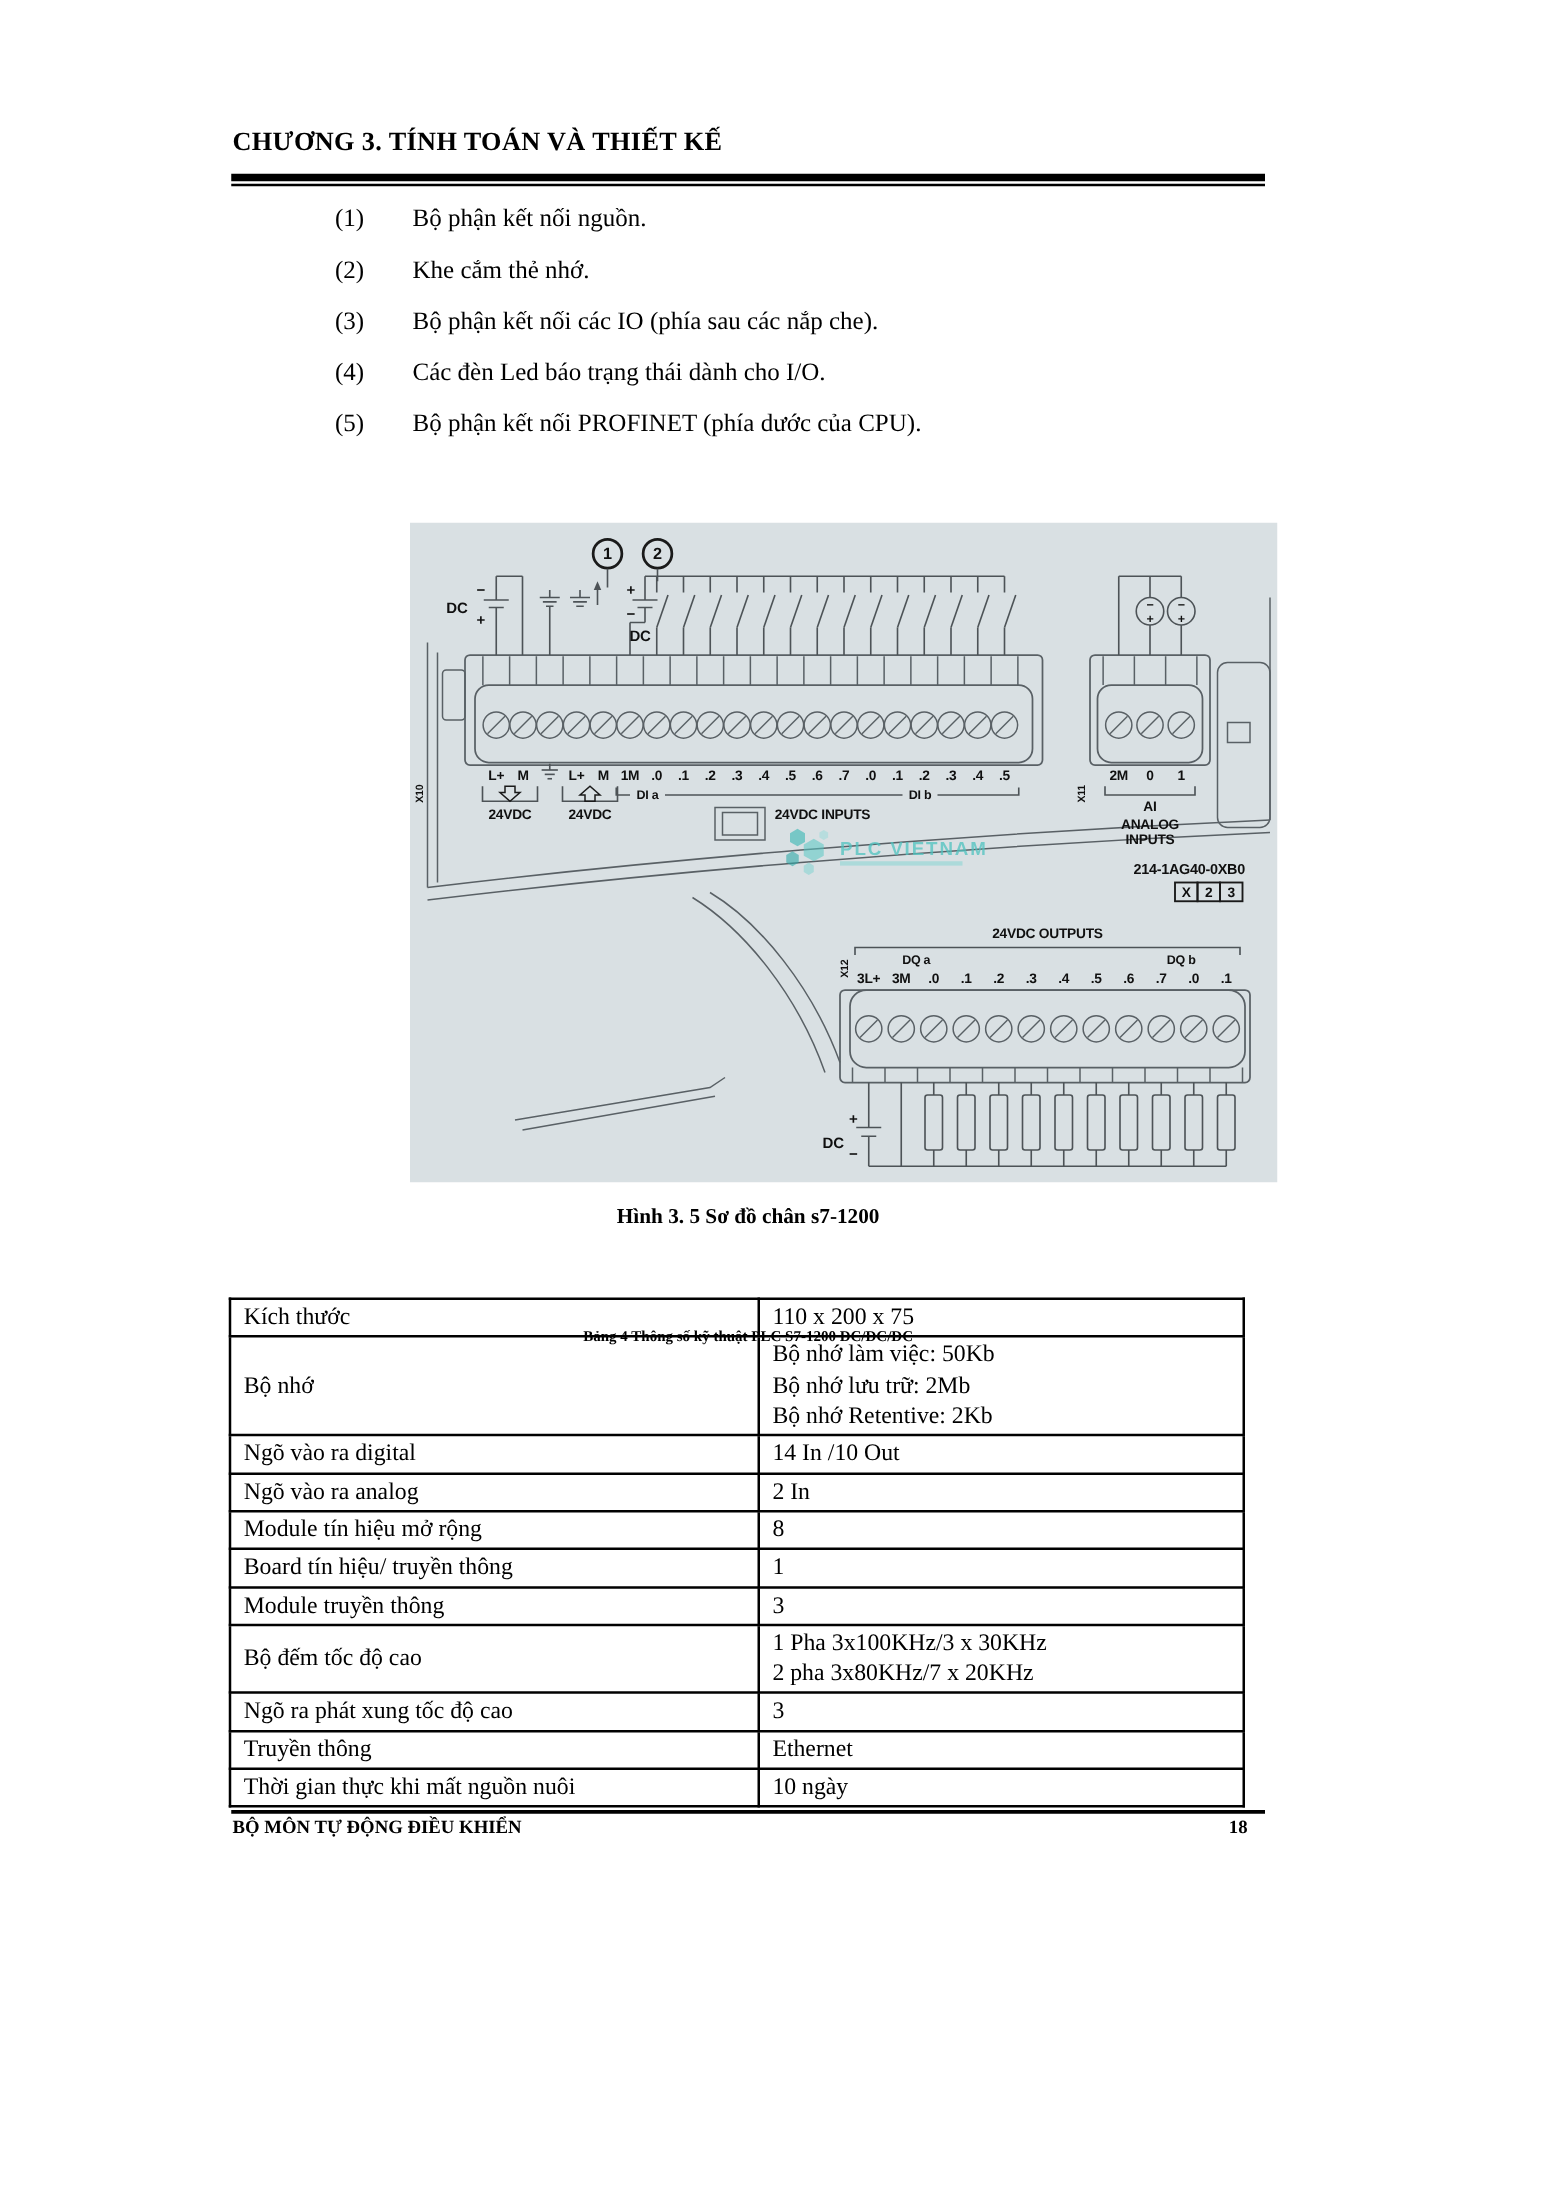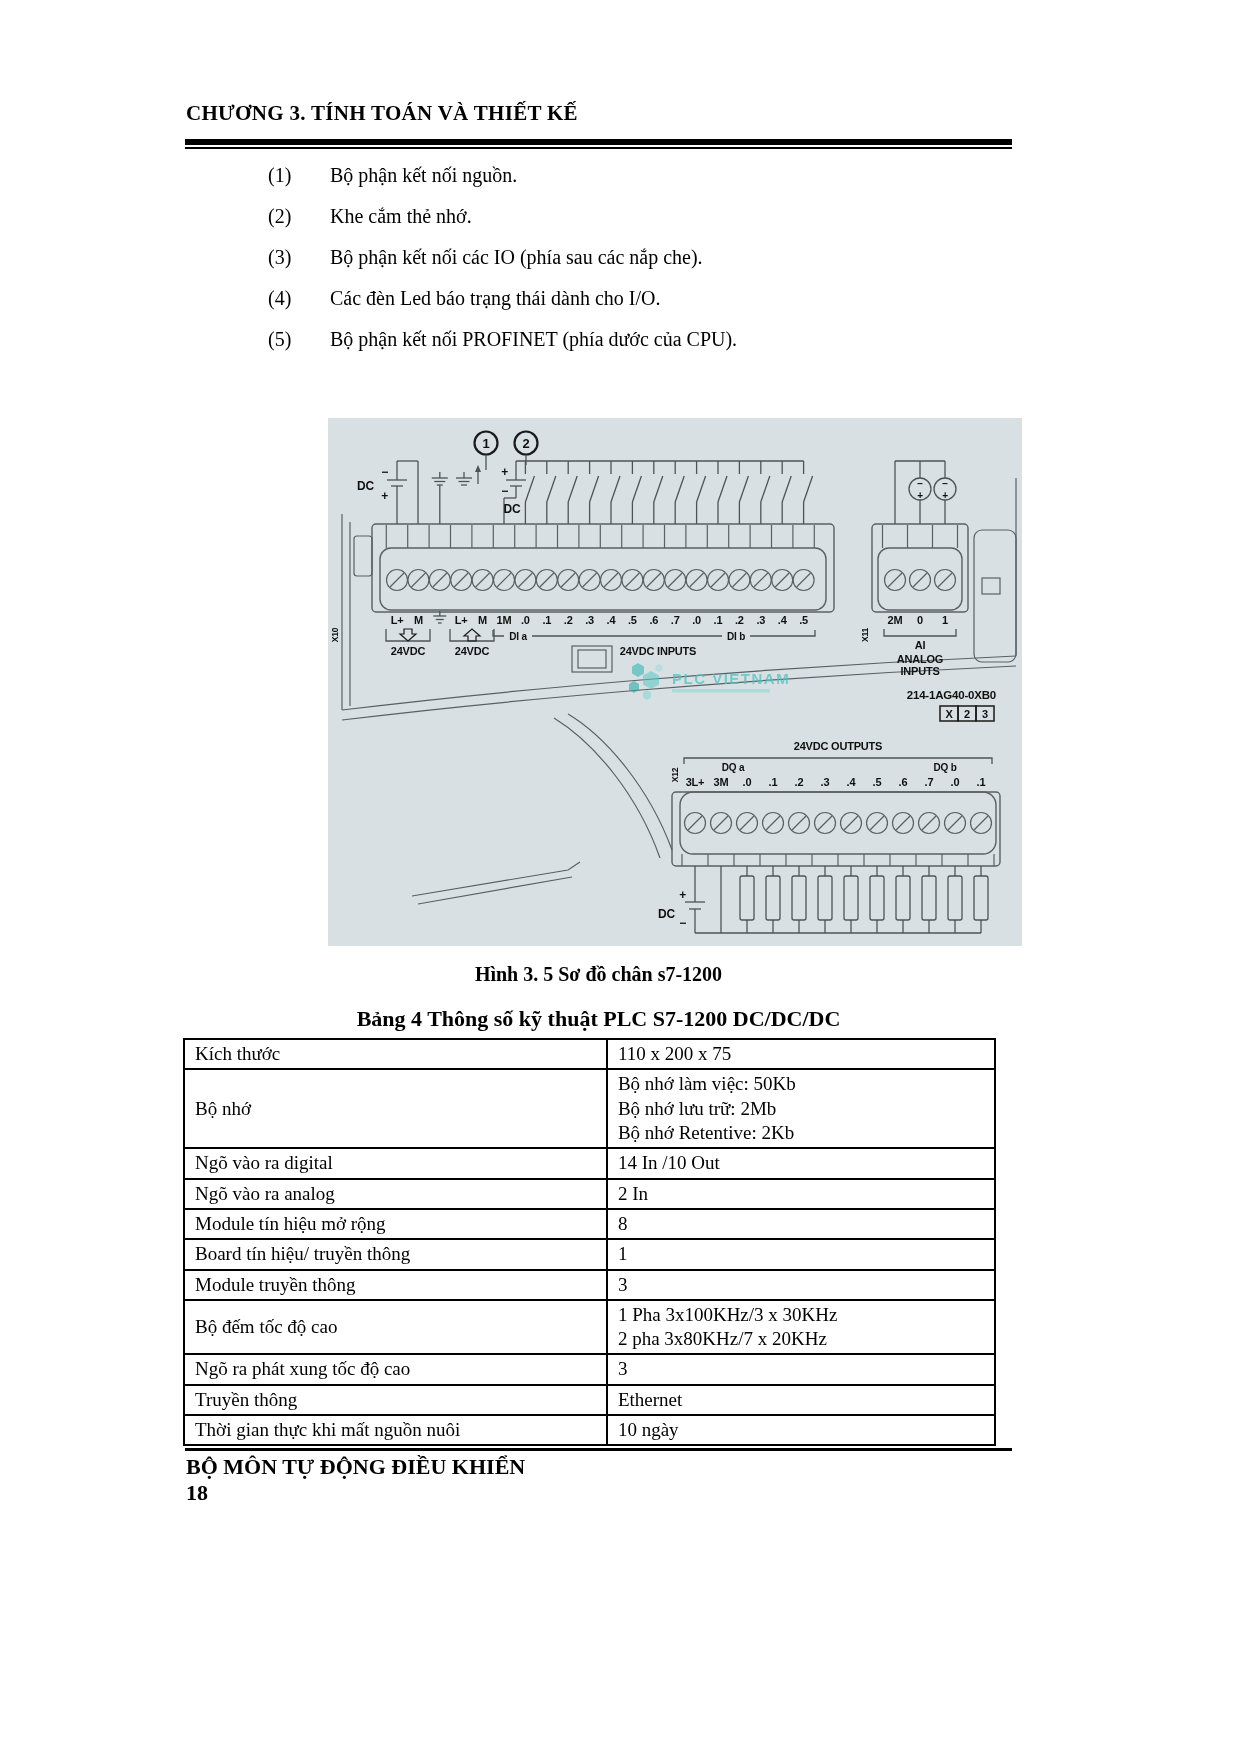--- a/index.html
+++ b/index.html
@@ -22,27 +22,27 @@
   .screw{stroke:#596065;stroke-width:1.2;fill:none;}
   .load{stroke:#4d5357;stroke-width:1.3;fill:none;}
   .t{font-family:"Liberation Sans","DejaVu Sans",sans-serif;font-weight:bold;fill:#101010;letter-spacing:-0.2px;}
   .t11{font-size:11px;}
   .t10{font-size:10px;}
   .t12{font-size:12px;}
   .t8{font-size:8.5px;}
   .t13{font-size:13px;}
   .tpn{font-size:11.5px;}
   .wm{font-size:15px;letter-spacing:1.5px;fill:#4fc3c0;opacity:.75;}
-  .caption{position:absolute;left:185px;width:827px;text-align:center;font-weight:bold;font-size:20px;}
+  .caption{position:absolute;left:185px;width:827px;text-align:center;font-weight:bold;font-size:17px;}
   .cap-hinh{top:963px;}
-  .cap-bang{top:1006px;font-size:22px;}
+  .cap-bang{top:1062px;font-size:12px;}
   table.spec{position:absolute;left:183px;top:1038px;width:813px;border-collapse:collapse;}
   table.spec td{border:2px solid #000;font-size:19px;line-height:1.28;padding:2px 10px;vertical-align:middle;}
   .footer-rule{position:absolute;left:185px;top:1448px;width:827px;border-top:3px solid #000;}
-  .footer{position:absolute;left:186px;top:1454px;width:812px;display:flex;justify-content:space-between;font-weight:bold;font-size:22px;flex-direction:column;}
+  .footer{position:absolute;left:186px;top:1454px;width:812px;display:flex;justify-content:space-between;font-weight:bold;font-size:15px;}
 </style>
 </head>
 <body>
 
 <div class="chapter-header">CHƯƠNG 3. TÍNH TOÁN VÀ THIẾT KẾ</div>
 <div class="header-rule"></div>
 
 <div class="num-list" id="num-list">
     <div class="list-item">
       <span class="list-num">(1)</span>

